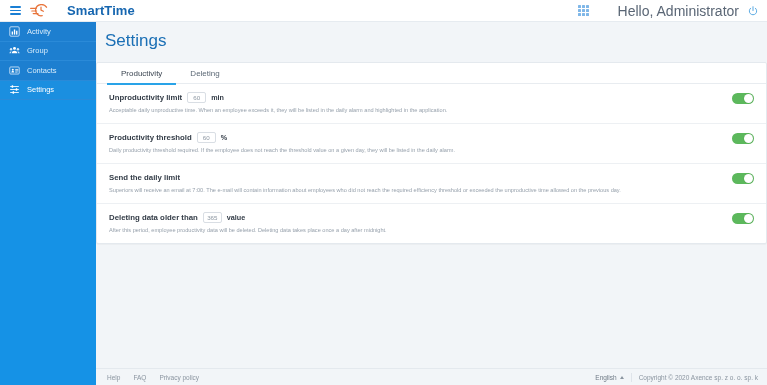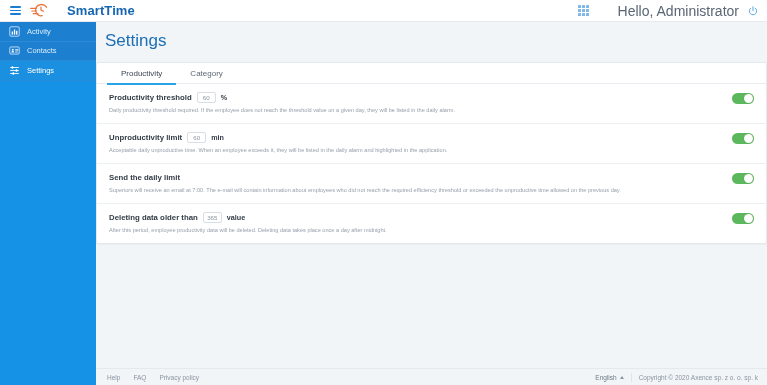--- a/index.html
+++ b/index.html
@@ -182,20 +182,33 @@
             <rect x="1" y="1" width="12" height="12" rx="1.5" fill="none" stroke="#cfe6fa" stroke-width="1.1"></rect>
             <rect x="3.4" y="7" width="1.7" height="4" fill="#ffffff"></rect>
             <rect x="6.2" y="4.4" width="1.7" height="6.6" fill="#ffffff"></rect>
             <rect x="9" y="6" width="1.7" height="5" fill="#ffffff"></rect>
           </svg>
         </span>
         <span class="nav-label">Activity</span>
       </div>
 
 
+      <div class="nav-item">
+        <span class="nav-ico">
+          <svg width="11" height="11" viewBox="0 0 14 14">
+            <circle cx="7" cy="4.3" r="1.9" fill="#ffffff"></circle>
+            <circle cx="2.6" cy="5.4" r="1.5" fill="#cfe6fa"></circle>
+            <circle cx="11.4" cy="5.4" r="1.5" fill="#cfe6fa"></circle>
+            <path d="M3.4 10.5 C3.9 8.4 5.3 7.4 7 7.4 C8.7 7.4 10.1 8.4 10.6 10.5 Z" fill="#ffffff"></path>
+            <path d="M0.4 10.4 C0.8 8.9 1.6 8.2 2.7 8.2 L3.4 8.3 C2.8 9 2.5 9.6 2.4 10.4 Z" fill="#cfe6fa"></path>
+            <path d="M13.6 10.4 C13.2 8.9 12.4 8.2 11.3 8.2 L10.6 8.3 C11.2 9 11.5 9.6 11.6 10.4 Z" fill="#cfe6fa"></path>
+          </svg>
+        </span>
+        <span class="nav-label">Group</span>
+      </div>
 
       <div class="nav-item">
         <span class="nav-ico">
           <svg width="11" height="11" viewBox="0 0 14 14">
             <rect x="1" y="2.5" width="12" height="9" rx="1.2" fill="none" stroke="#cfe6fa" stroke-width="1.1"></rect>
             <circle cx="4.8" cy="6.1" r="1.3" fill="#ffffff"></circle>
             <path d="M2.9 9.4 C3.2 8.2 3.9 7.7 4.8 7.7 C5.7 7.7 6.4 8.2 6.7 9.4 Z" fill="#ffffff"></path>
             <path d="M8.4 5.7 L11.3 5.7 M8.4 7.4 L11.3 7.4 M8.4 9.1 L10.4 9.1" stroke="#ffffff" stroke-width="0.9" stroke-linecap="round"></path>
           </svg>
         </span>
@@ -220,55 +233,55 @@
     <div class="main">
       <h1 class="page-title">Settings</h1>
 
       <div class="card">
 
         <div class="tabs">
           <div class="tab active">
             <span>Productivity</span>
           </div>
           <div class="tab">
-            <span>Category</span>
-          </div>
+            <span>Deleting</span>
+          </div>
+        </div>
+
+        <div class="row">
+          <div class="row-main">
+            <div class="row-head">
+              <span class="row-title">Unproductivity limit</span>
+              <input class="num-input" type="text" value="60" style="">
+              <span class="unit">min</span>
+            </div>
+            <div class="row-desc">Acceptable daily unproductive time. When an employee exceeds it, they will be listed in the daily alarm and highlighted in the application.</div>
+          </div>
+          <div class="toggle">
+              <span class="knob"></span>
+            </div>
         </div>
 
         <div class="row">
           <div class="row-main">
             <div class="row-head">
               <span class="row-title">Productivity threshold</span>
               <input class="num-input" type="text" value="60" style="">
               <span class="unit">%</span>
             </div>
             <div class="row-desc">Daily productivity threshold required. If the employee does not reach the threshold value on a given day, they will be listed in the daily alarm.</div>
           </div>
           <div class="toggle">
               <span class="knob"></span>
             </div>
         </div>
 
         <div class="row">
           <div class="row-main">
             <div class="row-head">
-              <span class="row-title">Unproductivity limit</span>
-              <input class="num-input" type="text" value="60" style="">
-              <span class="unit">min</span>
-            </div>
-            <div class="row-desc">Acceptable daily unproductive time. When an employee exceeds it, they will be listed in the daily alarm and highlighted in the application.</div>
-          </div>
-          <div class="toggle">
-              <span class="knob"></span>
-            </div>
-        </div>
-
-        <div class="row">
-          <div class="row-main">
-            <div class="row-head">
               <span class="row-title">Send the daily limit</span>
             </div>
             <div class="row-desc">Superiors will receive an email at 7:00. The e-mail will contain information about employees who did not reach the required efficiency threshold or exceeded the unproductive time allowed on the previous day.</div>
           </div>
           <div class="toggle">
               <span class="knob"></span>
             </div>
         </div>
 
         <div class="row">

